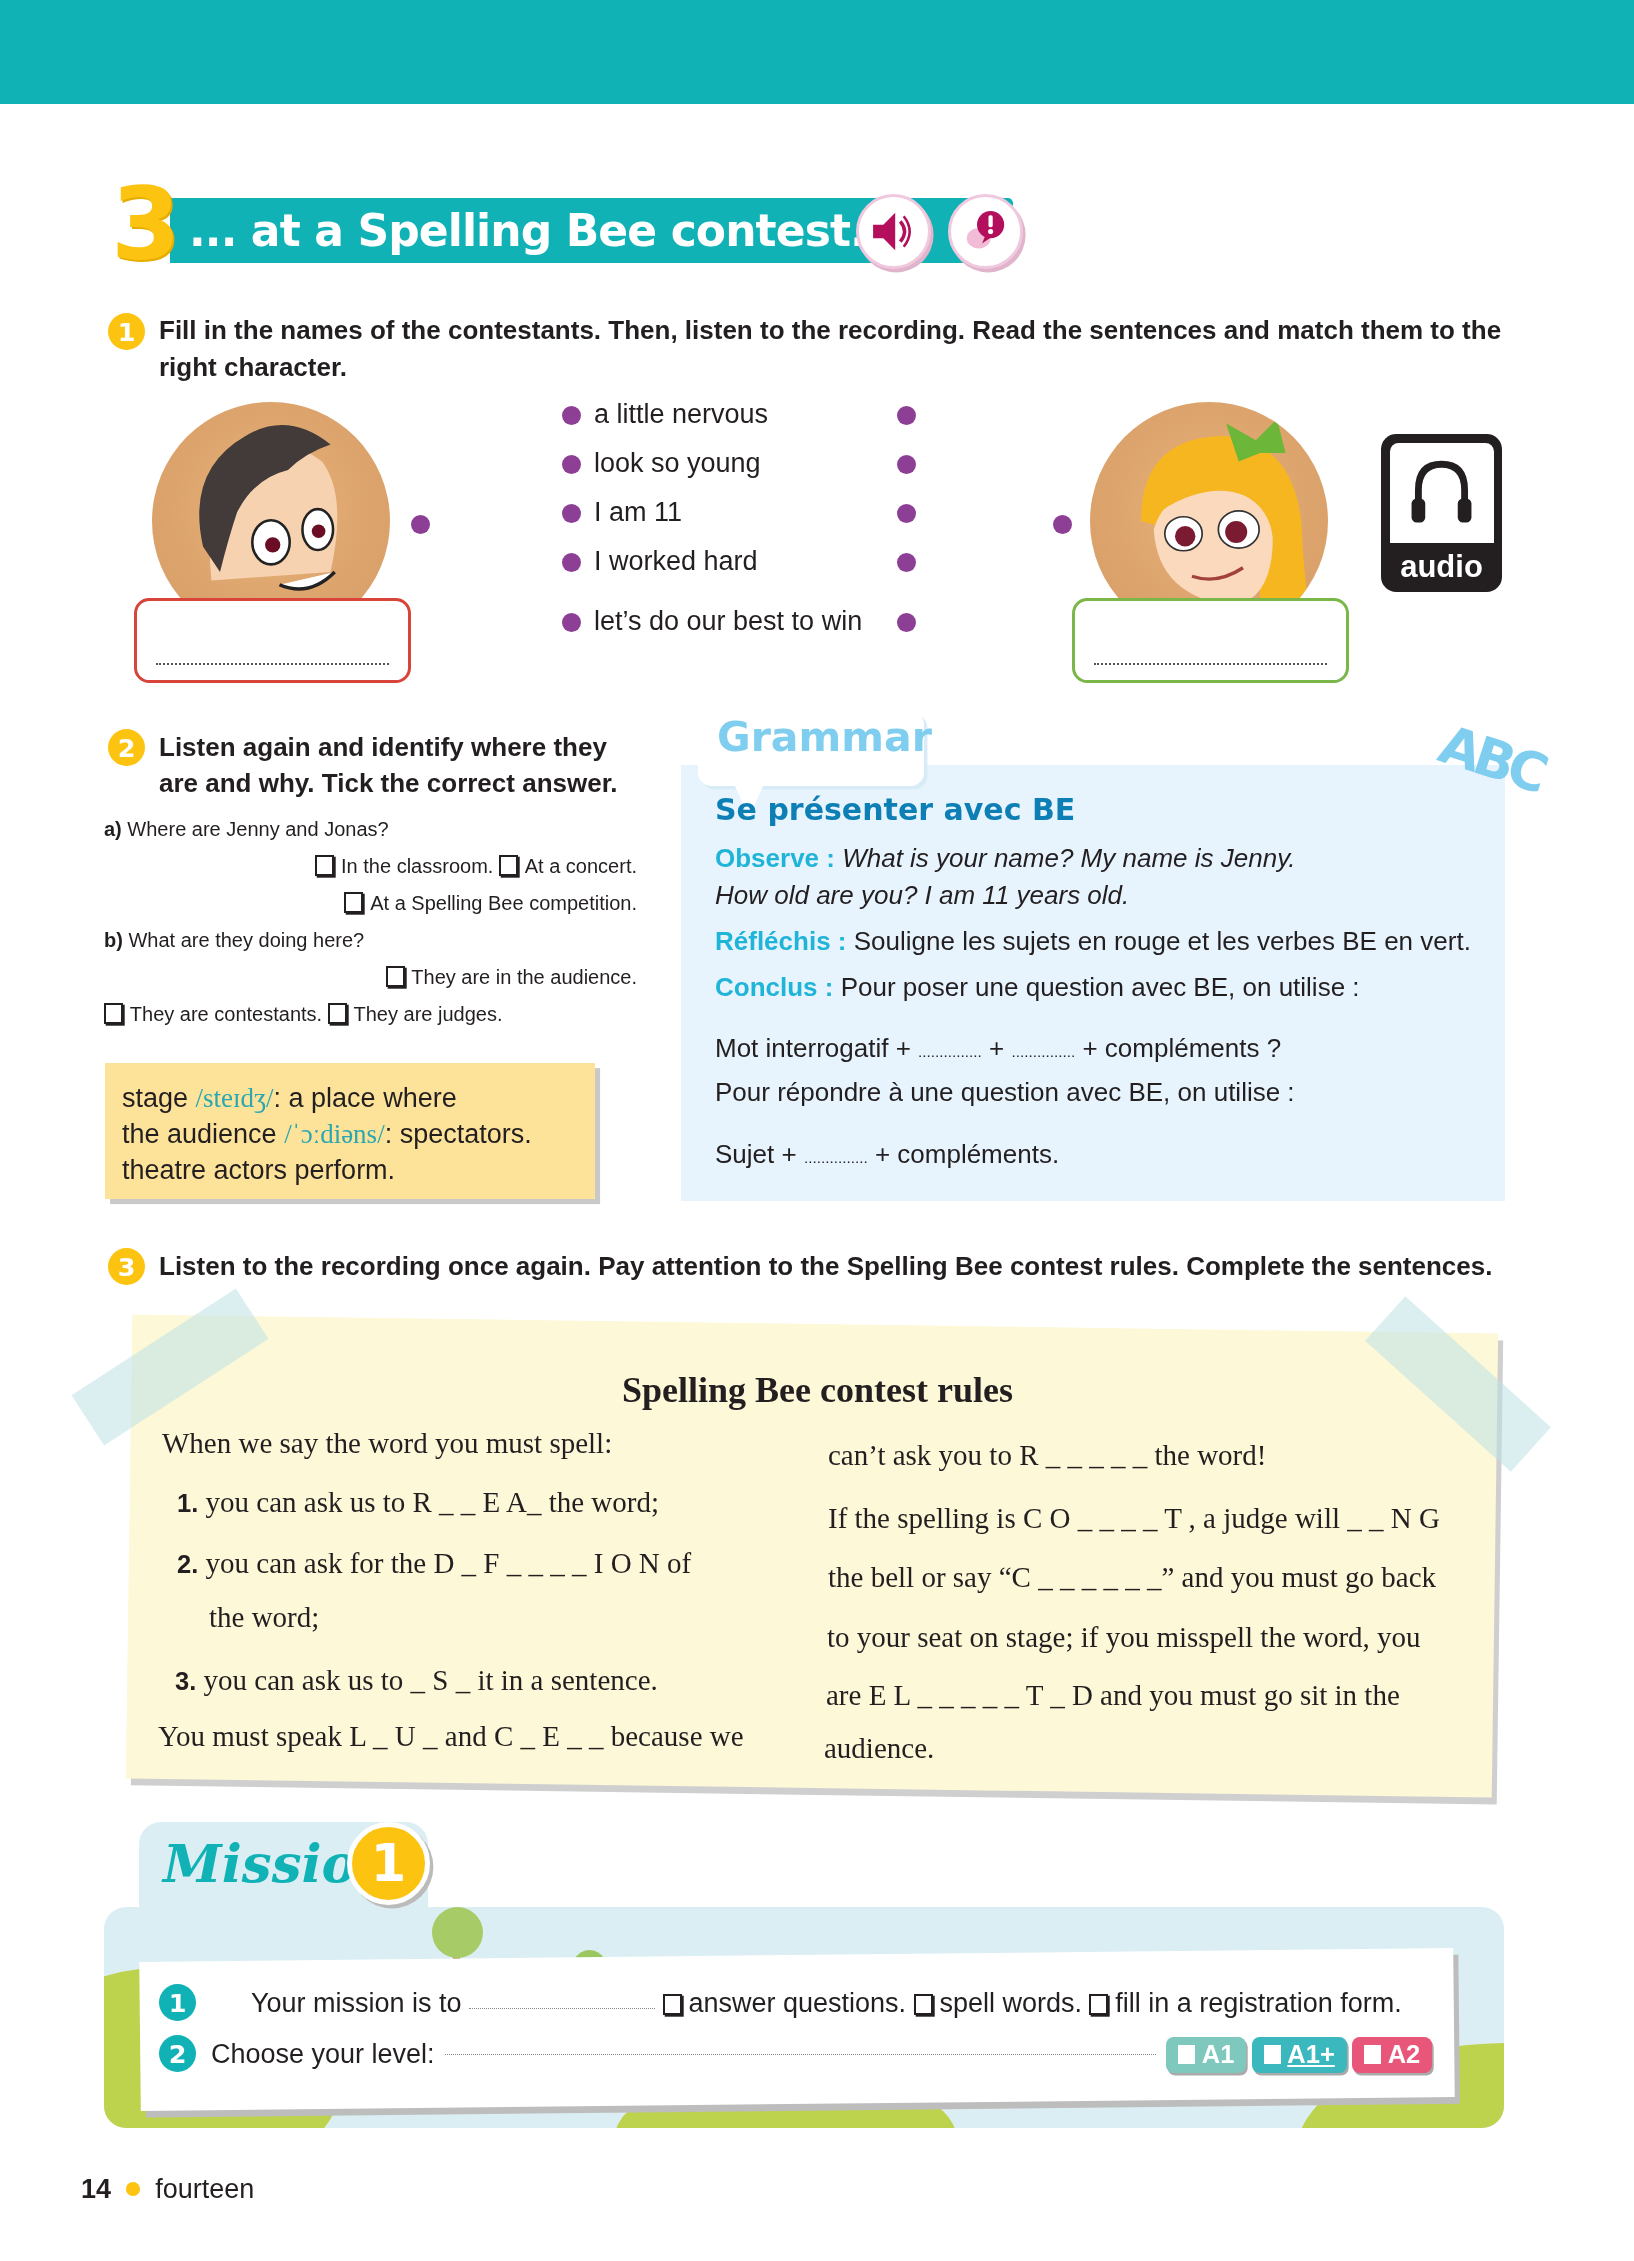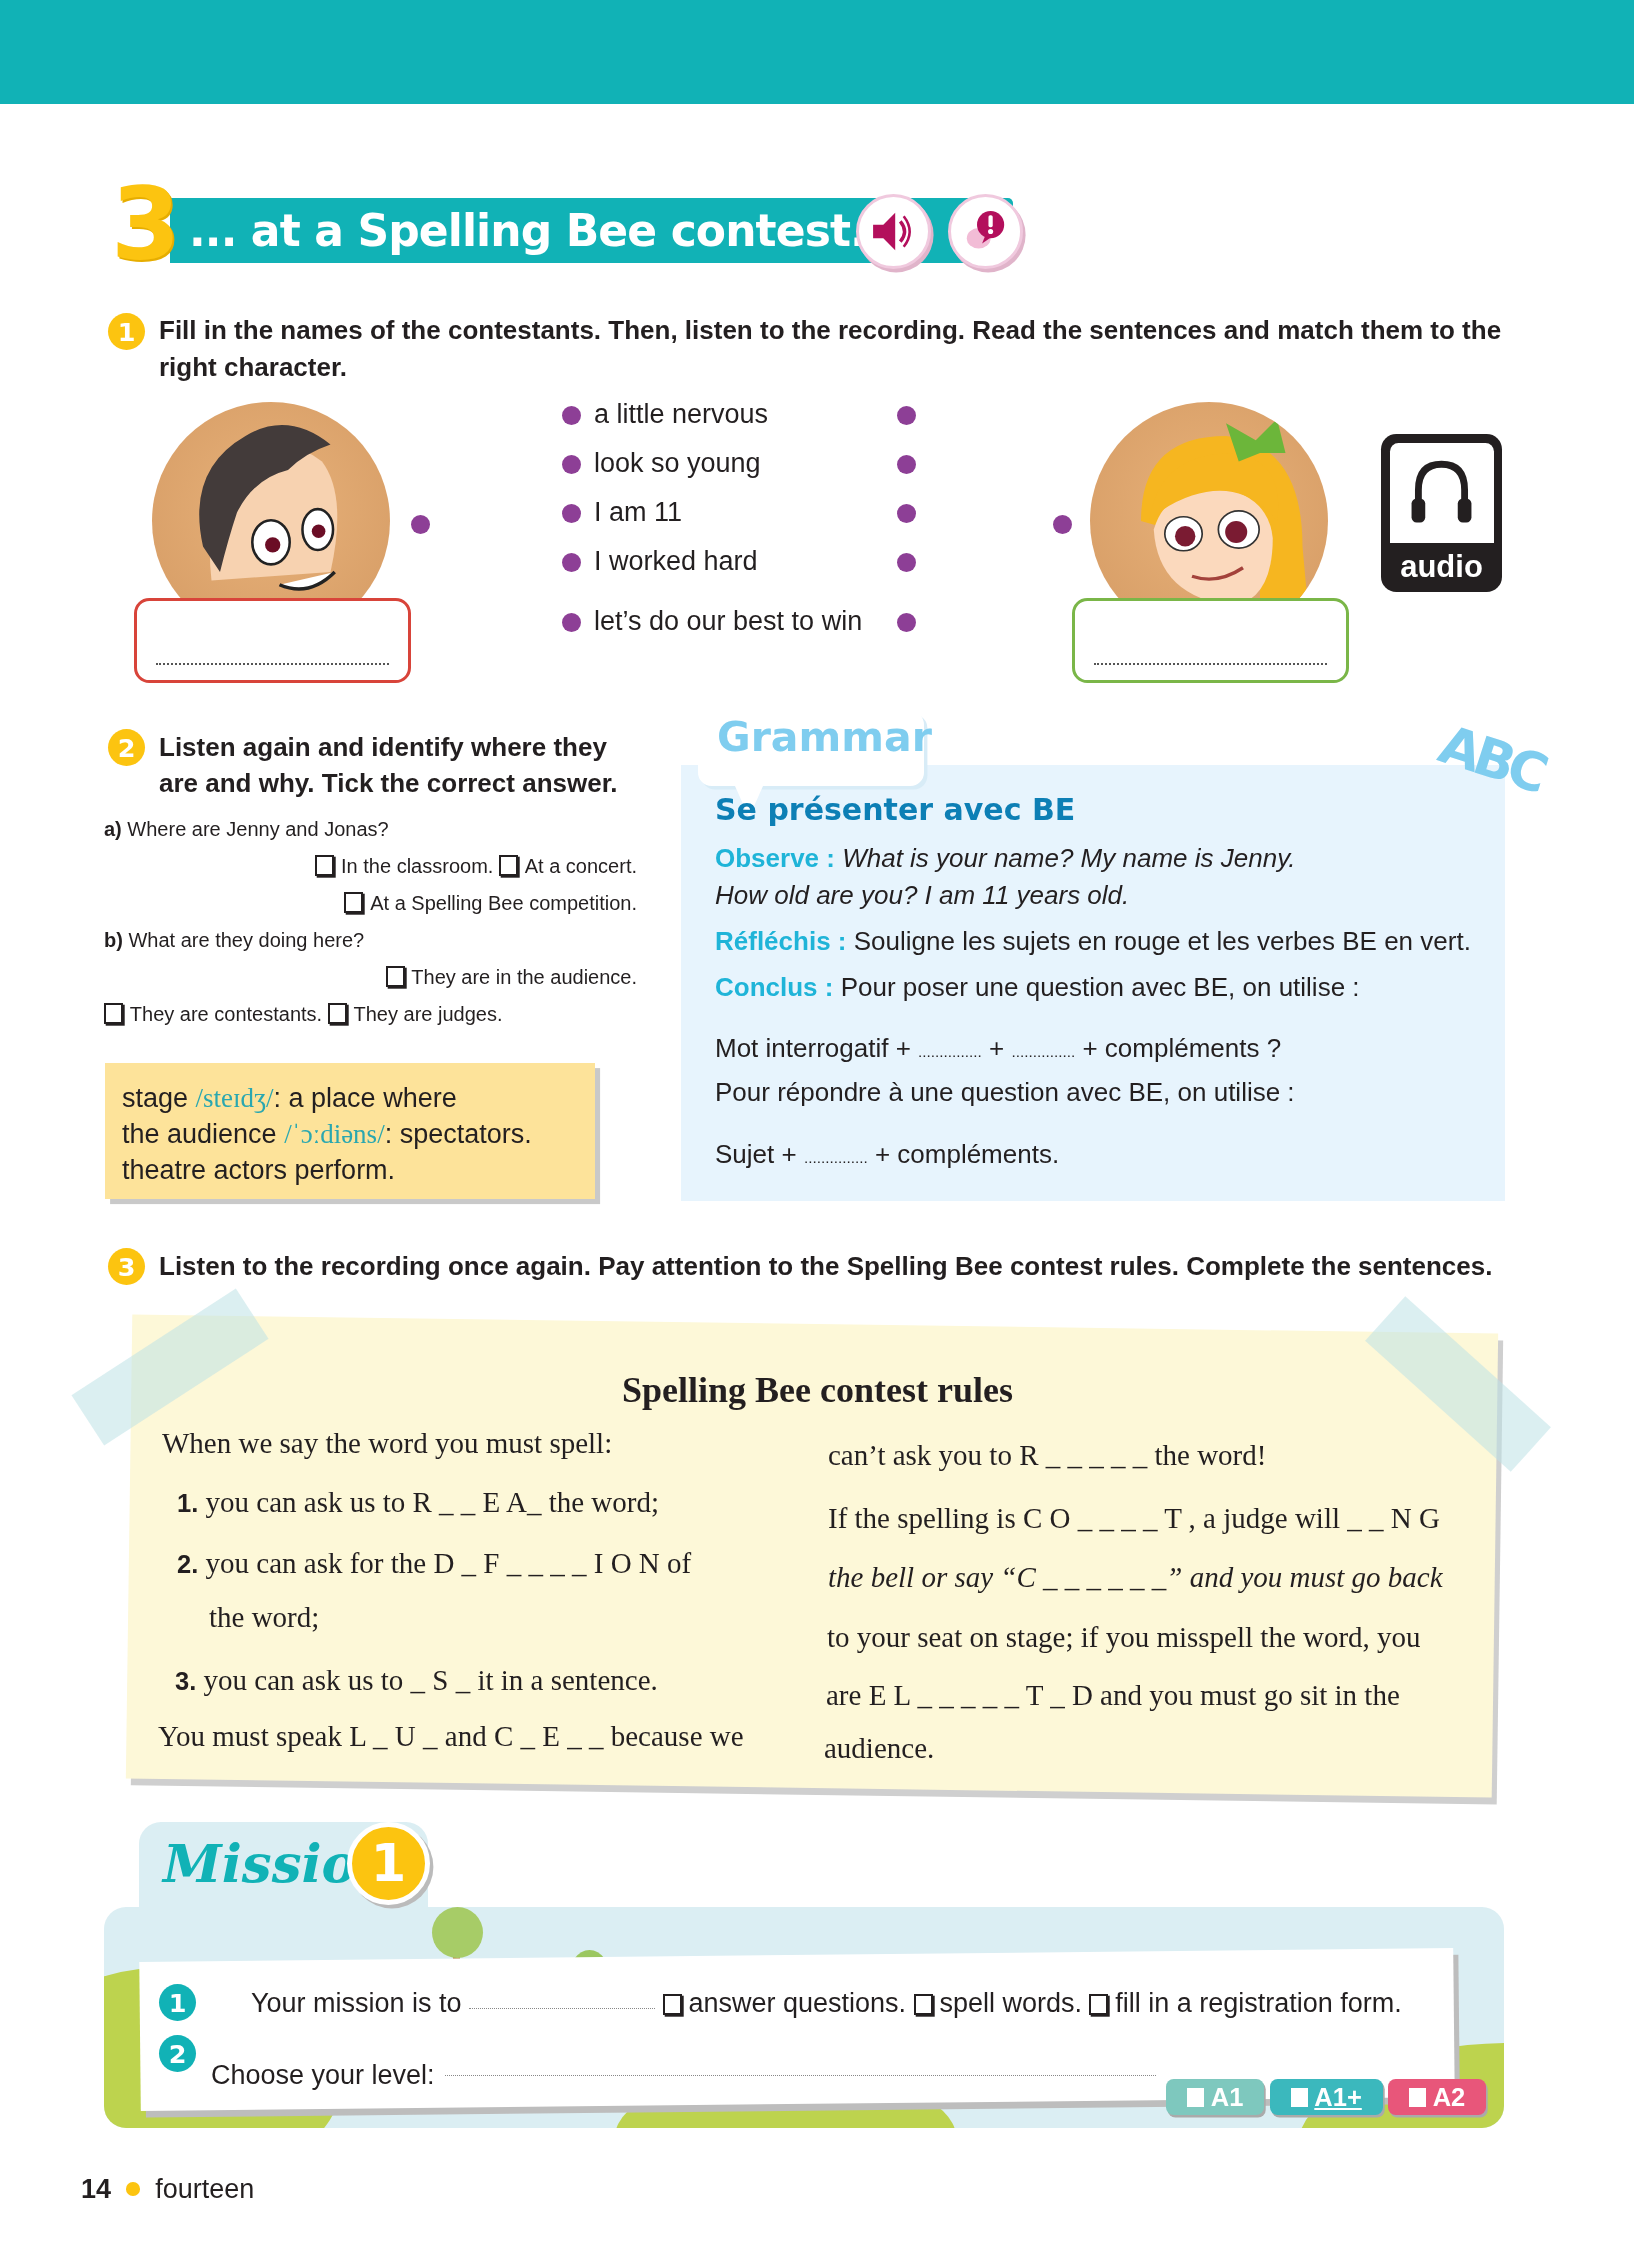--- a/index.html
+++ b/index.html
@@ -63,21 +63,21 @@
   
   .mission-tab { left: 139px; top: 1822px; width: 289px; height: 94px; background: #dbeef3; border-radius: 22px 22px 0 0; }
   .mission-title { left: 163px; top: 1832px; font-family: "DejaVu Serif", serif; font-style: italic; font-weight: bold; font-size: 53px; color: #11b2b6; }
   .mission-num { left: 347px; top: 1822px; width: 83px; height: 83px; border-radius: 50%; background: #fcc410; border: 5.1px solid #fff; box-shadow: 3.4px 3.4px 0 #bbb; color: #fff; font-weight: bold; font-size: 51px; display: flex; align-items: center; justify-content: center; font-family: "DejaVu Sans", sans-serif; }
   .mission-area { left: 104px; top: 1907px; width: 1400px; height: 221px; background: #dbeef3; border-radius: 22px; overflow: hidden; }
   .hill { position: absolute; background: #bdd34e; border-radius: 50%; }
   .mission-card { left: 140px; top: 1955px; width: 1314px; height: 149px; background: #fff; transform: rotate(-0.6deg); box-shadow: 5.1px 6.8px 0 #bdbdbd; }
   .m-badge { width: 37px; height: 37px; border-radius: 50%; background: #11b2b6; color: #fff; font-weight: bold; font-size: 25.5px; display: flex; align-items: center; justify-content: center; font-family: "DejaVu Sans", sans-serif; }
   .m-line { font-size: 27px; line-height: 37px; color: #231f20; white-space: nowrap; }
   .dotline { display: inline-block; border-bottom: 1.7px dotted #888; vertical-align: 3.4px; }
-  .lvl { display: inline-flex; align-items: center; height: 36px; padding: 0 21px; border-radius: 7.7px; color: #fff; font-weight: bold; font-size: 25.5px; margin-left: 5.1px; box-shadow: 1.7px 2.6px 0 #aaa; margin-top: 43px; }
+  .lvl { display: inline-flex; align-items: center; height: 36px; padding: 0 12px; border-radius: 7.7px; color: #fff; font-weight: bold; font-size: 25.5px; margin-left: 5.1px; box-shadow: 1.7px 2.6px 0 #aaa; }
   .lvl .sq { display: inline-block; width: 17px; height: 19px; background: #fff; margin-right: 6.8px; }
 
   .footer { left: 81px; top: 2174px; font-size: 27px; color: #231f20; }
   .footer b { font-weight: bold; }
   .footer .ydot { display: inline-block; width: 13.6px; height: 13.6px; border-radius: 50%; background: #fcc410; margin: 0 15.3px 3.4px 15.3px; vertical-align: middle; }
 </style>
 </head>
 <body>
 
 <div class="abs top-band"></div>
@@ -258,21 +258,21 @@
 
 <div class="abs r-line" style="left:162px;top:1427px;">When we say the word you must spell:</div>
 <div class="abs r-line" style="left:177px;top:1486px;"><span class="r-num">1.</span> <span>you can ask us to R _ _ E A_ the word;</span></div>
 <div class="abs r-line" style="left:177px;top:1547px;"><span class="r-num">2.</span> <span>you can ask for the D _ F _ _ _ _ I O N of</span></div>
 <div class="abs r-line" style="left:209px;top:1601px;">the word;</div>
 <div class="abs r-line" style="left:175px;top:1664px;"><span class="r-num">3.</span> <span>you can ask us to _ S _ it in a sentence.</span></div>
 <div class="abs r-line" style="left:158px;top:1720px;">You must speak L _ U _ and C _ E _ _ because we</div>
 
 <div class="abs r-line" style="left:828px;top:1439px;">can’t ask you to R _ _ _ _ _ the word!</div>
 <div class="abs r-line" style="left:828px;top:1502px;">If the spelling is C O _ _ _ _ T , a judge will _ _ N G</div>
-<div class="abs r-line" style="left:828px;top:1561px;font-style:italic;">the bell or say “C _ _ _ _ _ _” and you must go back</div>
+<div class="abs r-line" style="left:828px;top:1561px;">the bell or say “C _ _ _ _ _ _” and you must go back</div>
 <div class="abs r-line" style="left:827px;top:1621px;">to your seat on stage; if you misspell the word, you</div>
 <div class="abs r-line" style="left:826px;top:1679px;">are E L _ _ _ _ _ T _ D and you must go sit in the</div>
 <div class="abs r-line" style="left:824px;top:1732px;">audience.</div>
 
 <div class="abs mission-tab"></div>
 <div class="abs mission-area">
   <div class="hill" style="left:-102px;top:60px;width:341px;height:221px;"></div>
   <div class="hill" style="left:1192px;top:136px;width:426px;height:221px;"></div>
   <div class="hill" style="left:511px;top:162px;width:341px;height:136px;"></div>
   <div class="abs" style="left:349px;top:43px;width:6.8px;height:60px;background:#b98a4a;"></div>

